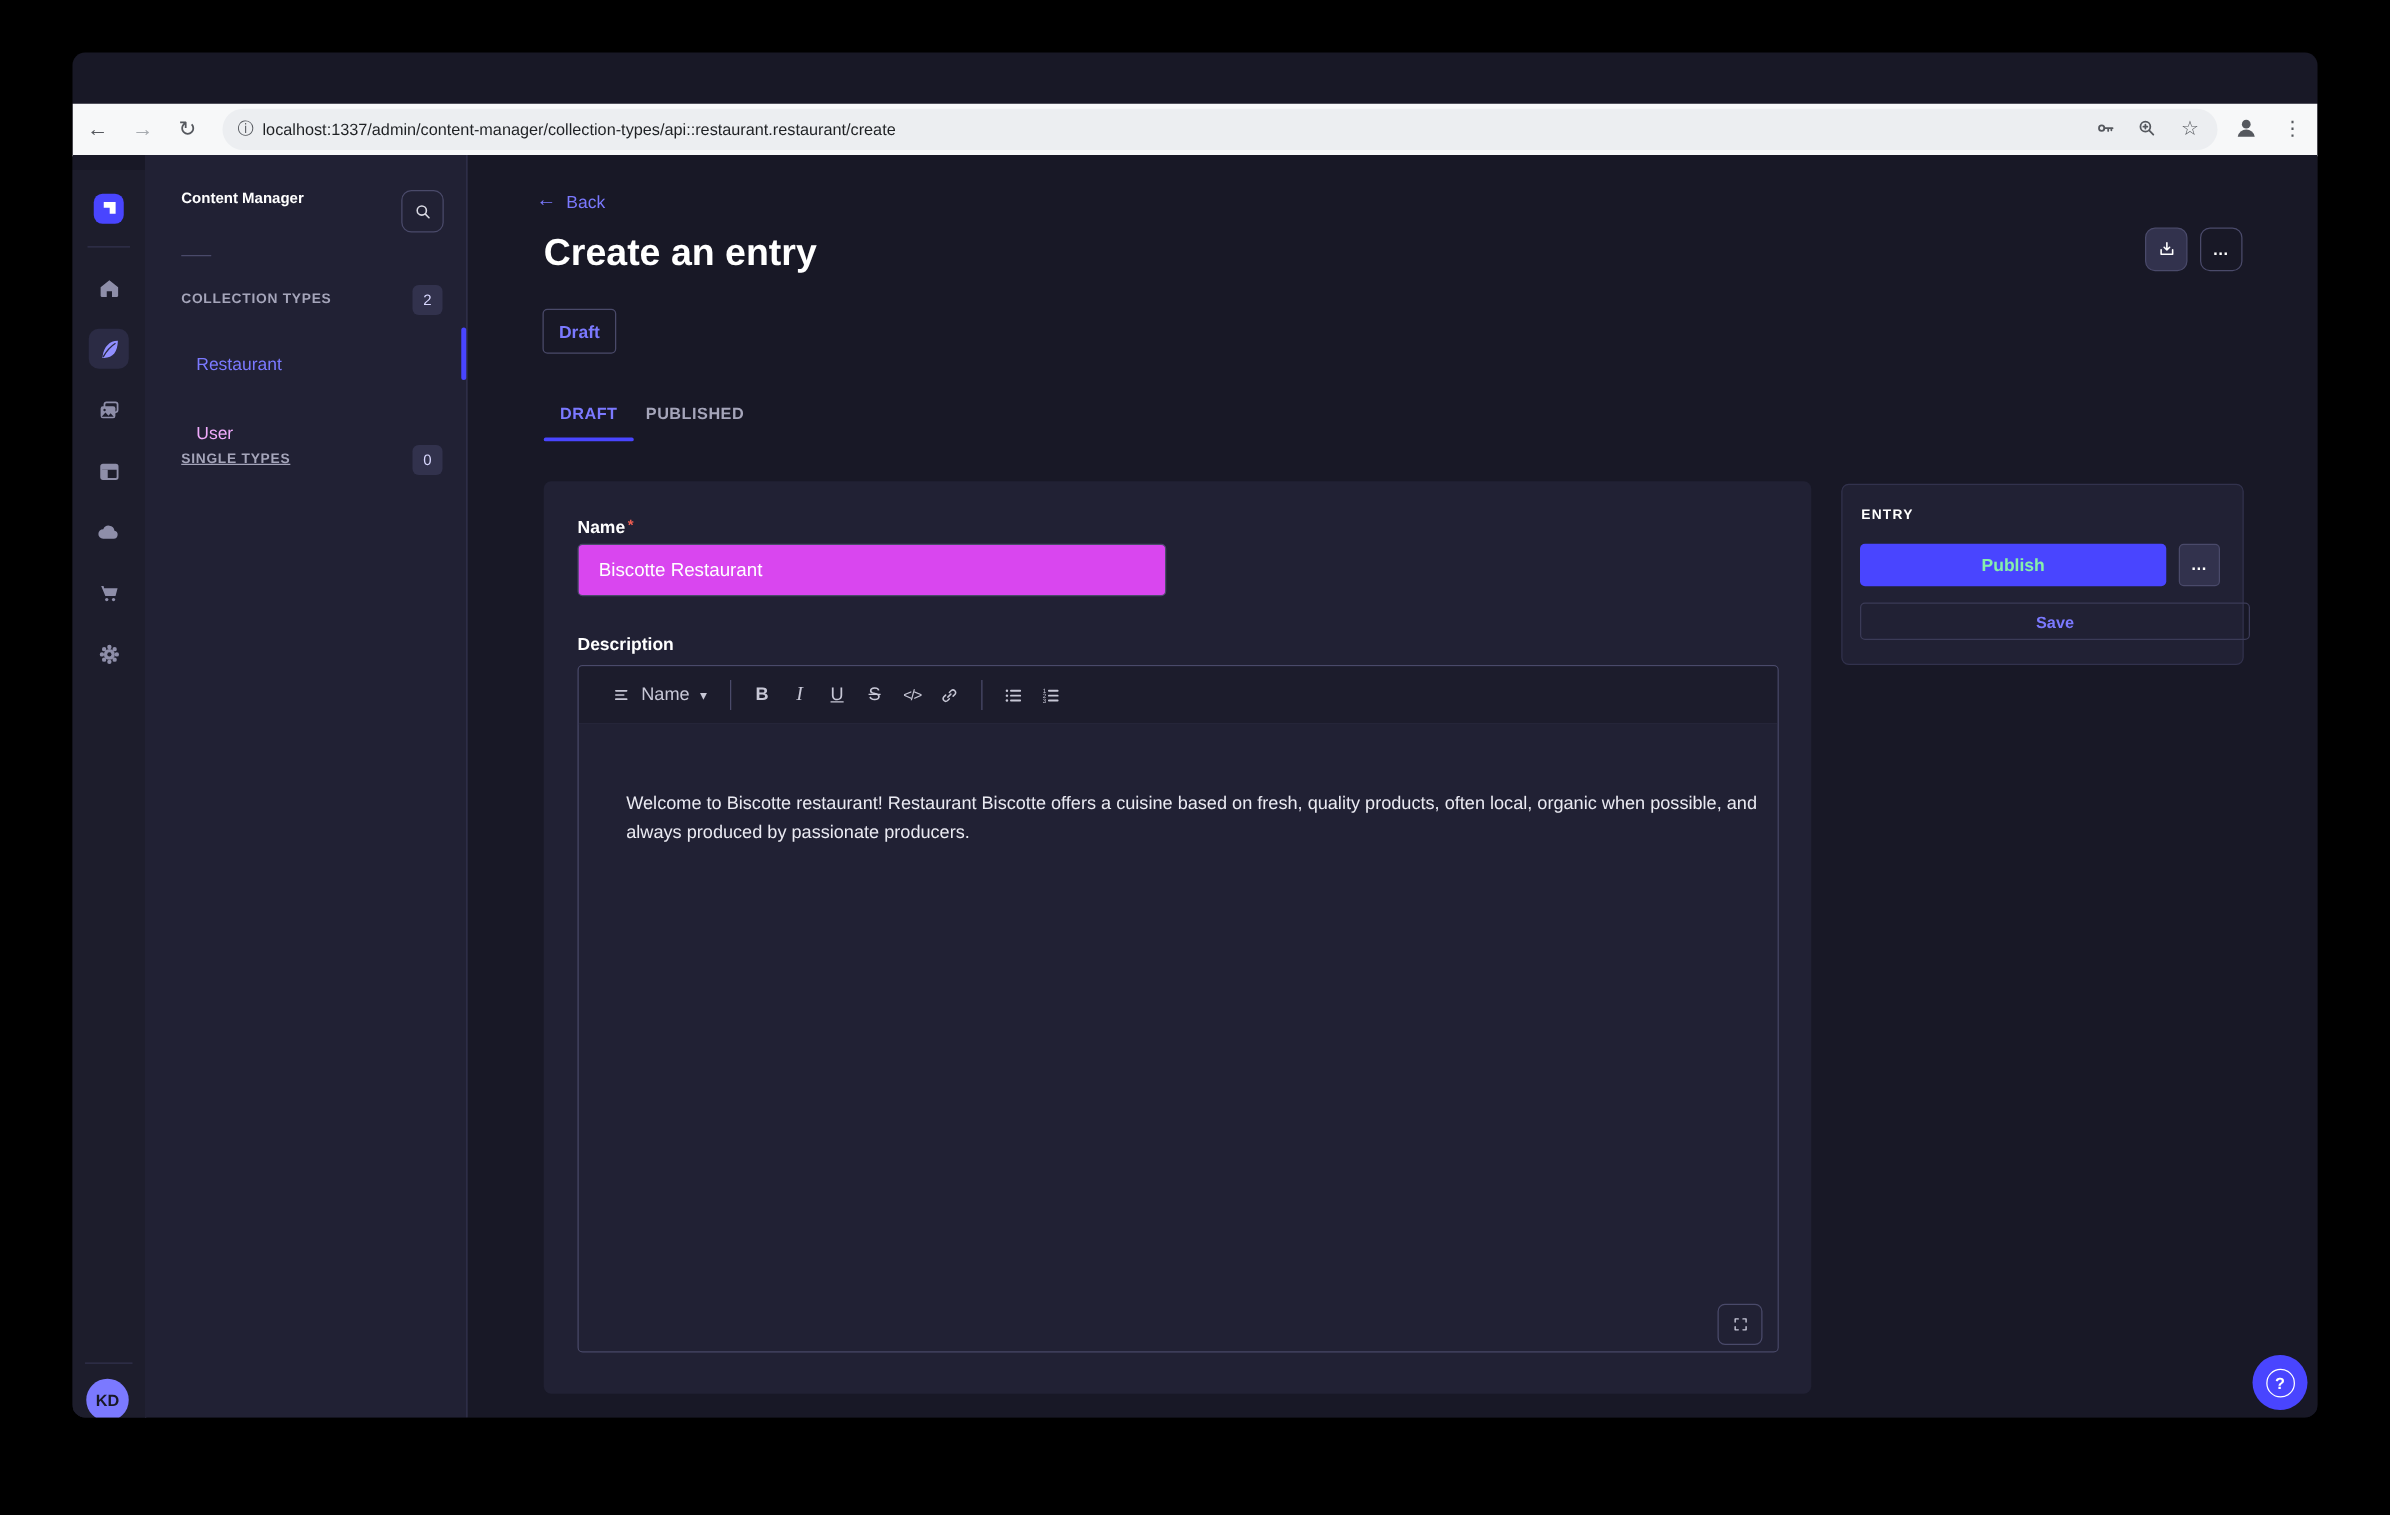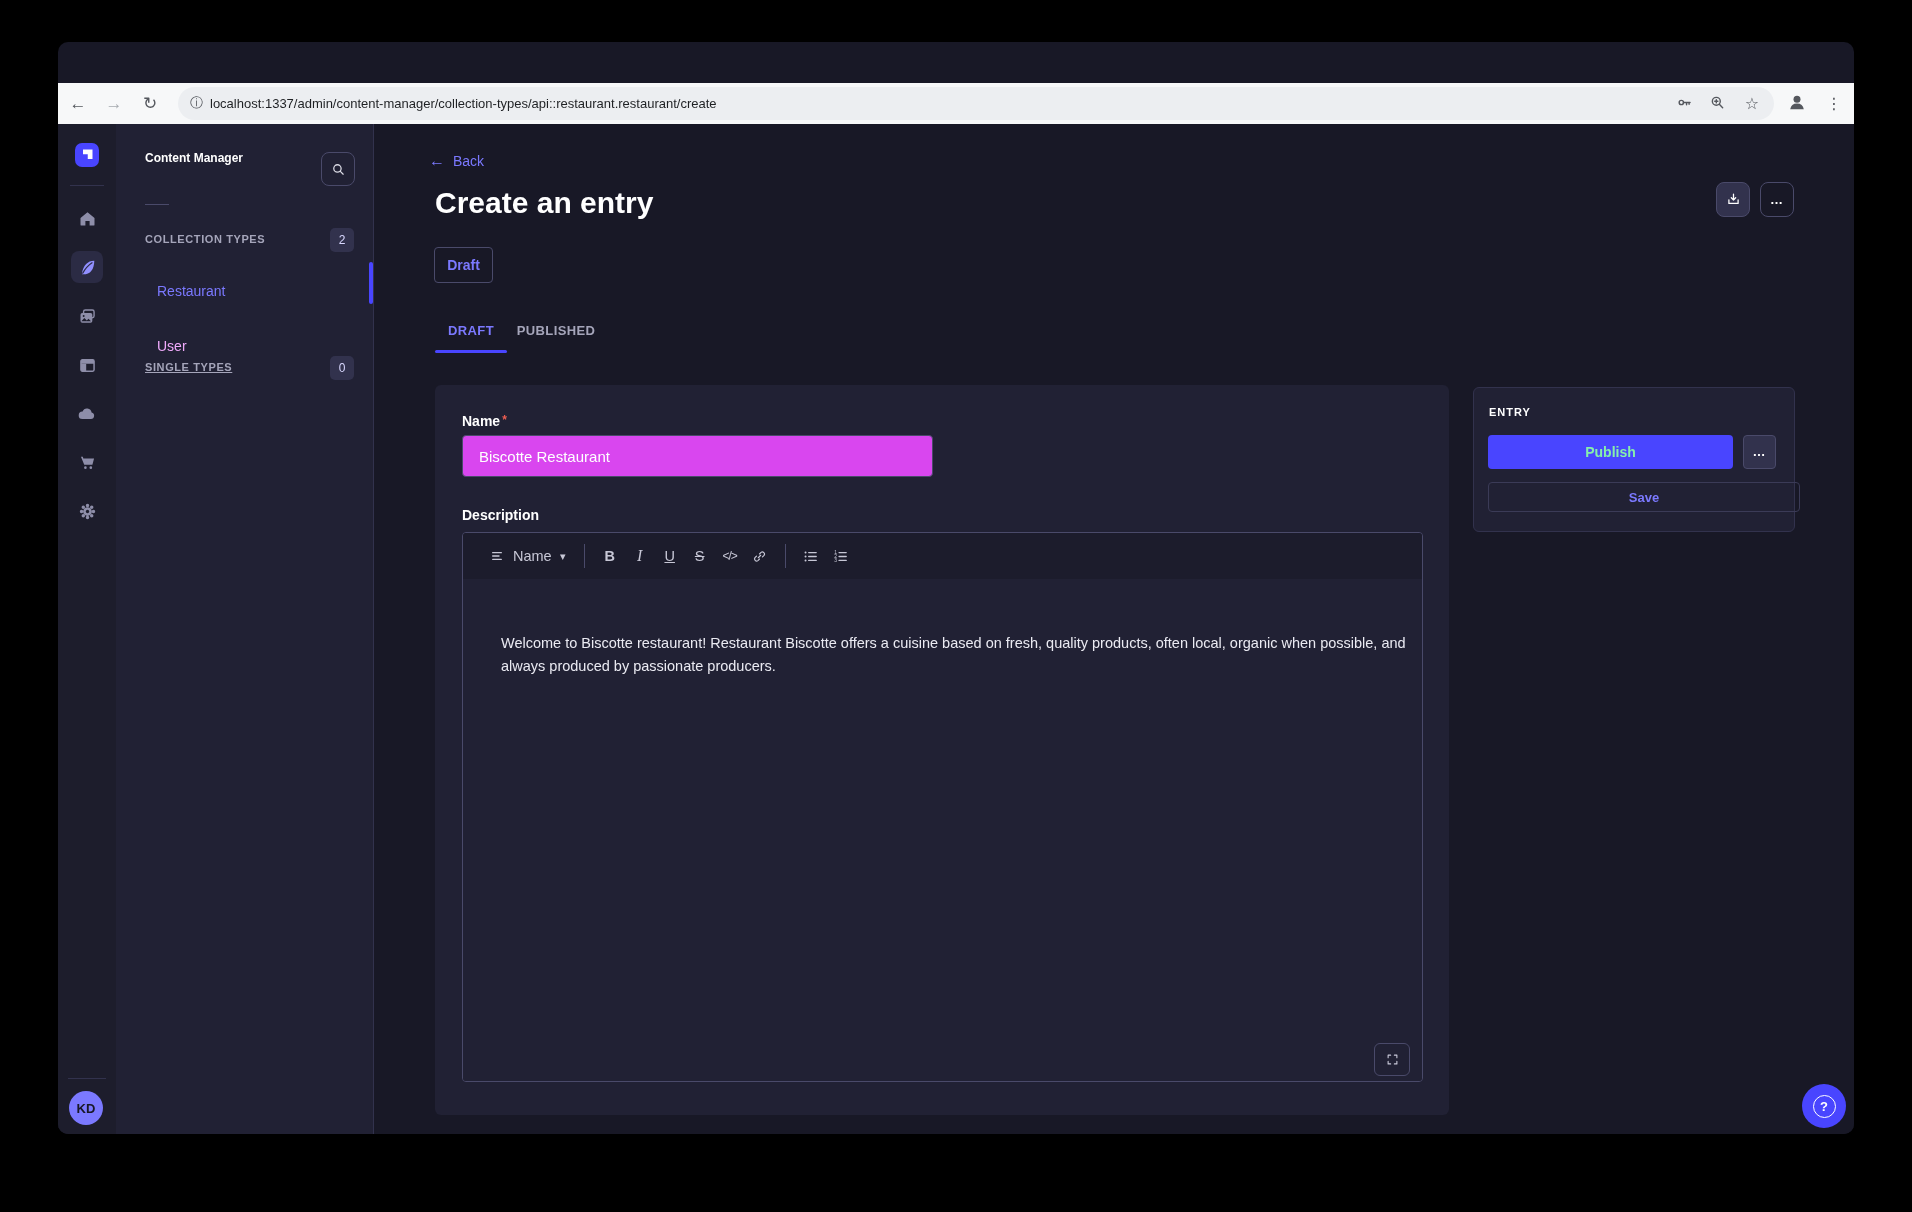--- a/index.html
+++ b/index.html
@@ -24,21 +24,21 @@
            border-bottom:1px solid #e2e4e8;}
   .nav-btn{position:absolute;top:8px;width:26px;height:26px;text-align:center;line-height:25px;
            font-size:17px;color:#55585e;}
   .urlbar{position:absolute;left:120px;top:4px;width:1596px;height:33px;border-radius:17px;
           background:#eceef1;}
   .url-info{position:absolute;left:12px;top:7px;font-size:13px;color:#55585e;}
   .url-text{position:absolute;left:32px;top:9px;font-size:13px;color:#1f2124;white-space:nowrap;}
   .url-ic{position:absolute;top:6px;width:22px;height:22px;color:#55585e;text-align:center;line-height:21px;}
   
   .app{position:absolute;left:0;top:82px;width:1796px;height:1010px;background:#181826;}
-  .rail{position:absolute;left:0;top:0;width:58px;height:1010px;background:#1d1d2c;border-right:1px solid #32324d;}
+  .rail{position:absolute;left:0;top:12px;width:58px;height:1010px;background:#1d1d2c;border-right:1px solid #32324d;}
   .logo{position:absolute;left:17px;top:19px;width:24px;height:24px;border-radius:7px;background:#4945ff;}
   .rail-div{position:absolute;left:12px;width:34px;height:1px;background:#32324d;}
   .rail-btn{position:absolute;left:9px;width:40px;height:40px;display:flex;align-items:center;justify-content:center;}
   .rail-btn.active{background:#2b2b44;border-radius:8px;width:32px;height:32px;left:13px;}
   .avatar{position:absolute;left:11px;top:967px;width:34px;height:34px;border-radius:50%;background:#7b79ff;
           color:#181826;font-weight:700;font-size:13px;display:flex;align-items:center;justify-content:center;}
   .panel{position:absolute;left:58px;top:0;width:257px;height:1010px;background:#212134;border-right:1px solid #32324d;}
   .panel-title{position:absolute;left:29px;top:27px;font-size:12px;font-weight:700;color:#fff;}
   .search-btn{position:absolute;left:205px;top:28px;width:32px;height:32px;border:1px solid #4a4a6a;
               border-radius:8px;display:flex;align-items:center;justify-content:center;}

